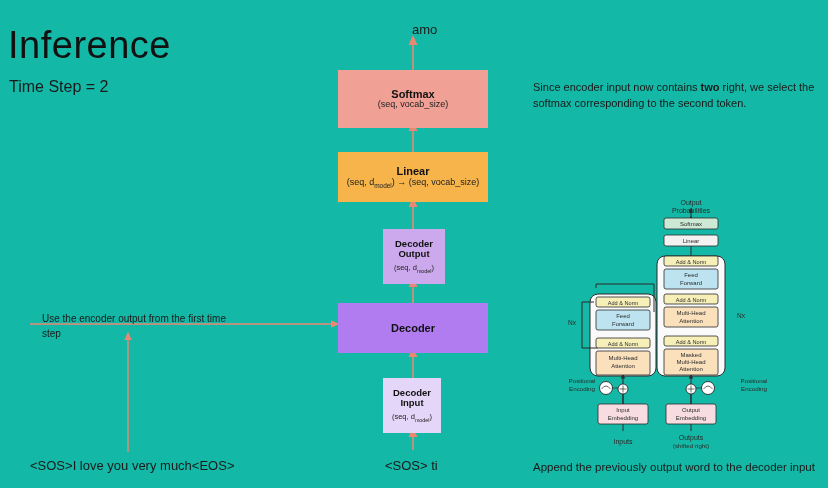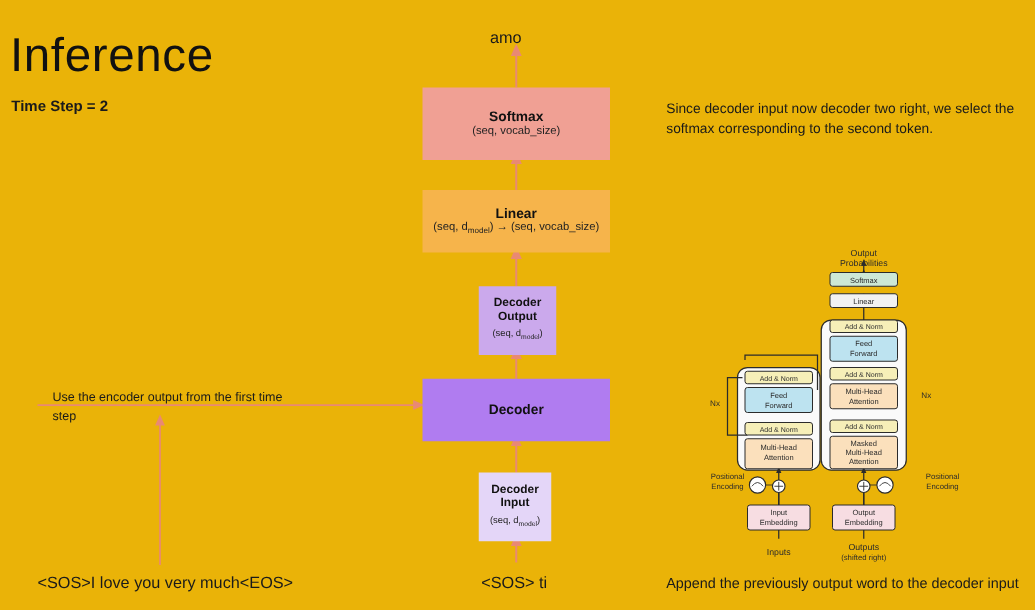--- a/index.html
+++ b/index.html
@@ -8,38 +8,38 @@
     background: #ffffff;
   }
   body {
     font-family: "Liberation Sans", sans-serif;
     color: #1c1c1c;
   }
   #canvas {
     position: relative;
     width: 828px;
     height: 488px;
-    background: #eab308;
+    background: #14b8a6;
     overflow: hidden;
   }
   .abs { position: absolute; }
 
   
   #title {
     left: 8px; top: 26px;
     font-size: 38px;
     font-weight: 400;
     letter-spacing: 0.5px;
     color: #111111;
     line-height: 1;
   }
   #subtitle {
     left: 9px; top: 78px;
-    font-size: 12px;
-    font-weight: 700;
+    font-size: 16px;
+    font-weight: 400;
     color: #1b1b1b;
   }
 
   
   .pbox {
     box-sizing: border-box;
     display: flex;
     flex-direction: column;
     align-items: center;
     justify-content: center;
@@ -90,40 +90,40 @@
   }
   #box-decin .btitle { font-size: 9.5px; }
   #box-decin .bsub { font-size: 7.5px; margin-top: 4px; }
 
   
   .conn { stroke: #E98973; fill: none; }
   .connfill { fill: #E98973; }
 
   
   #label-amo {
-    left: 392px; top: 22px;
+    left: 412px; top: 22px;
     font-size: 13px; color: #1a1a1a;
   }
   #label-src {
     left: 30px; top: 458px;
     font-size: 13px; color: #1a1a1a;
   }
   #label-tgt {
     left: 385px; top: 458px;
     font-size: 13px; color: #1a1a1a;
   }
   #note-left {
     left: 42px; top: 312px; width: 200px;
     font-size: 10px; line-height: 1.45; color: #1a1a1a;
   }
   #note-right {
     left: 533px; top: 80px; width: 282px;
     font-size: 11px; line-height: 1.45; color: #1a1a1a;
   }
-  #note-right b { font-weight: normal; }
+  #note-right b { font-weight: bold; }
   #caption-right {
     left: 533px; top: 461px; width: 300px;
     font-size: 11.5px; color: #1a1a1a;
   }
 
   
   #arch { left: 558px; top: 198px; width: 270px; height: 252px; }
   #arch text { font-family: "Liberation Sans", sans-serif; fill: #2b2b2b; }
 </style>
 </head>
@@ -179,21 +179,21 @@
 
   <div class="abs pbox" id="box-decin">
     <div class="btitle"><span>Decoder</span><br><span>Input</span></div>
     <div class="bsub"><span>(seq, d</span><sub>model</sub><span>)</span></div>
   </div>
 
   <div class="abs" id="label-amo">amo</div>
   <div class="abs" id="label-src">&lt;SOS&gt;I love you very much&lt;EOS&gt;</div>
   <div class="abs" id="label-tgt">&lt;SOS&gt; ti</div>
   <div class="abs" id="note-left">Use the encoder output from the first time step</div>
-  <div class="abs" id="note-right"><span>Since decoder input now decoder </span><b>two</b><span> right, we select the softmax corresponding to the second token.</span></div>
+  <div class="abs" id="note-right"><span>Since encoder input now contains </span><b>two</b><span> right, we select the softmax corresponding to the second token.</span></div>
   <div class="abs" id="caption-right">Append the previously output word to the decoder input</div>
 
   <svg class="abs" id="arch" viewBox="0 0 270 252">
     <defs>
       <marker id="a2" markerWidth="6" markerHeight="6" refX="2.6" refY="2.6" orient="auto">
         <path d="M0,0.4 L5.2,2.6 L0,4.8 z" fill="#2b2b2b"></path>
       </marker>
     </defs>
     <g stroke="#2b2b2b" stroke-width="1" fill="none">
 

